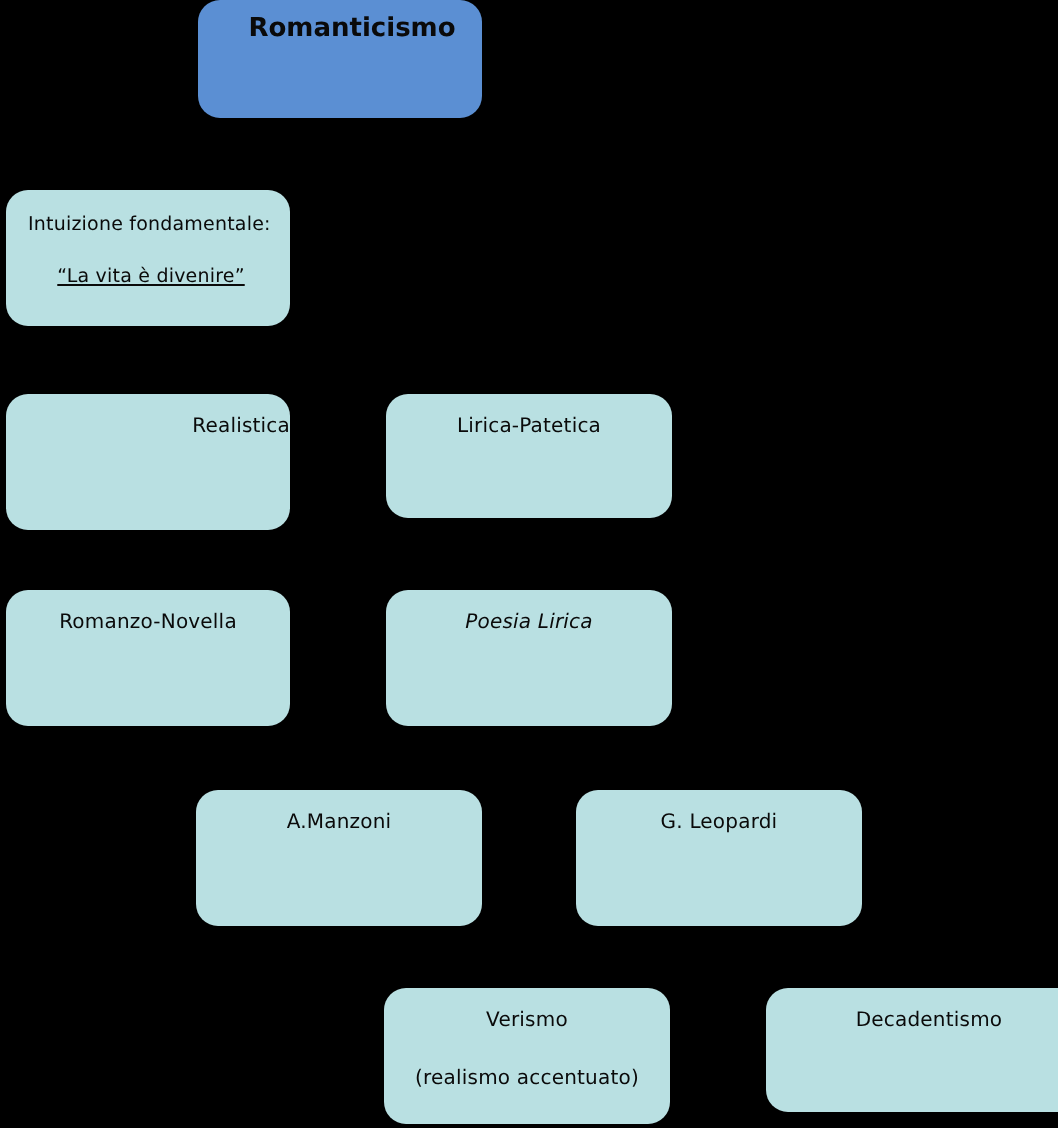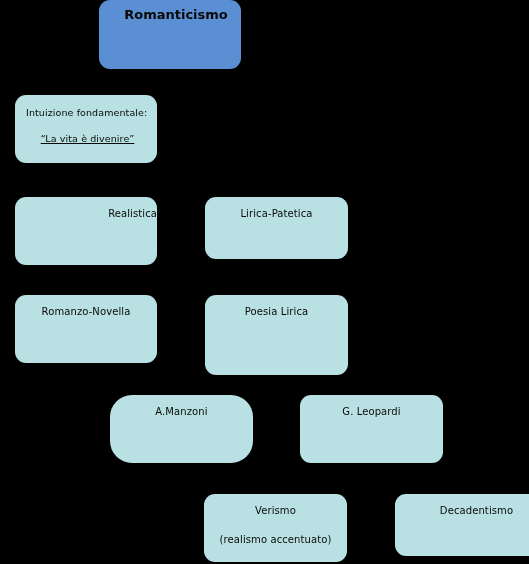--- a/index.html
+++ b/index.html
@@ -35,21 +35,20 @@
     background: #5b8fd3;
     font-weight: bold;
     font-size: 13px;
     padding-top: 7px;
   }
   .node-leaf {
     background: #b9e0e2;
     font-size: 10px;
     padding-top: 11px;
     letter-spacing: 0.1px;
-    margin-left: 12px;
   }
   .node-leaf .line.second {
     margin-top: 18px;
   }
   .node-intuizione {
     padding-top: 12px;
     font-size: 9.5px;
     text-align: left;
     padding-left: 11px;
   }
@@ -58,46 +57,46 @@
     text-align: center;
     padding-right: 8px;
     text-decoration: underline;
   }
 </style>
 </head>
 <body>
 
 <div id="canvas">
 
-  <div class="node node-root" style="left:99px; top:0px; width:142px; height:69px;padding-left:12px;">
+  <div class="node node-root" style="left:99px; top:0px; width:142px; height:59px;padding-left:12px;">
     <span class="line">Romanticismo</span>
   </div>
 
   <div class="node node-leaf node-intuizione" style="left:3px; top:95px; width:142px; height:68px;">
     <span class="line first">Intuizione fondamentale:</span>
     <span class="line second">“La vita è divenire”</span>
   </div>
 
   <div class="node node-leaf" style="left:3px; top:197px; width:142px; height:68px;text-align:right;">
     <span class="line first">Realistica</span>
   </div>
 
   <div class="node node-leaf" style="left:193px; top:197px; width:143px; height:62px;">
     <span class="line first">Lirica-Patetica</span>
   </div>
 
   <div class="node node-leaf" style="left:3px; top:295px; width:142px; height:68px;">
     <span class="line first">Romanzo-Novella</span>
   </div>
 
-  <div class="node node-leaf" style="left:193px; top:295px; width:143px; height:80px;">
+  <div class="node node-leaf" style="left:193px; top:295px; width:143px; height:68px;font-style:italic;">
     <span class="line first">Poesia Lirica</span>
   </div>
 
-  <div class="node node-leaf" style="left:98px; top:395px; width:143px; height:68px;border-radius:22px;">
+  <div class="node node-leaf" style="left:98px; top:395px; width:143px; height:68px;">
     <span class="line first">A.Manzoni</span>
   </div>
 
   <div class="node node-leaf" style="left:288px; top:395px; width:143px; height:68px;">
     <span class="line first">G. Leopardi</span>
   </div>
 
   <div class="node node-leaf" style="left:192px; top:494px; width:143px; height:68px;">
     <span class="line first">Verismo</span>
     <span class="line second">(realismo accentuato)</span>

